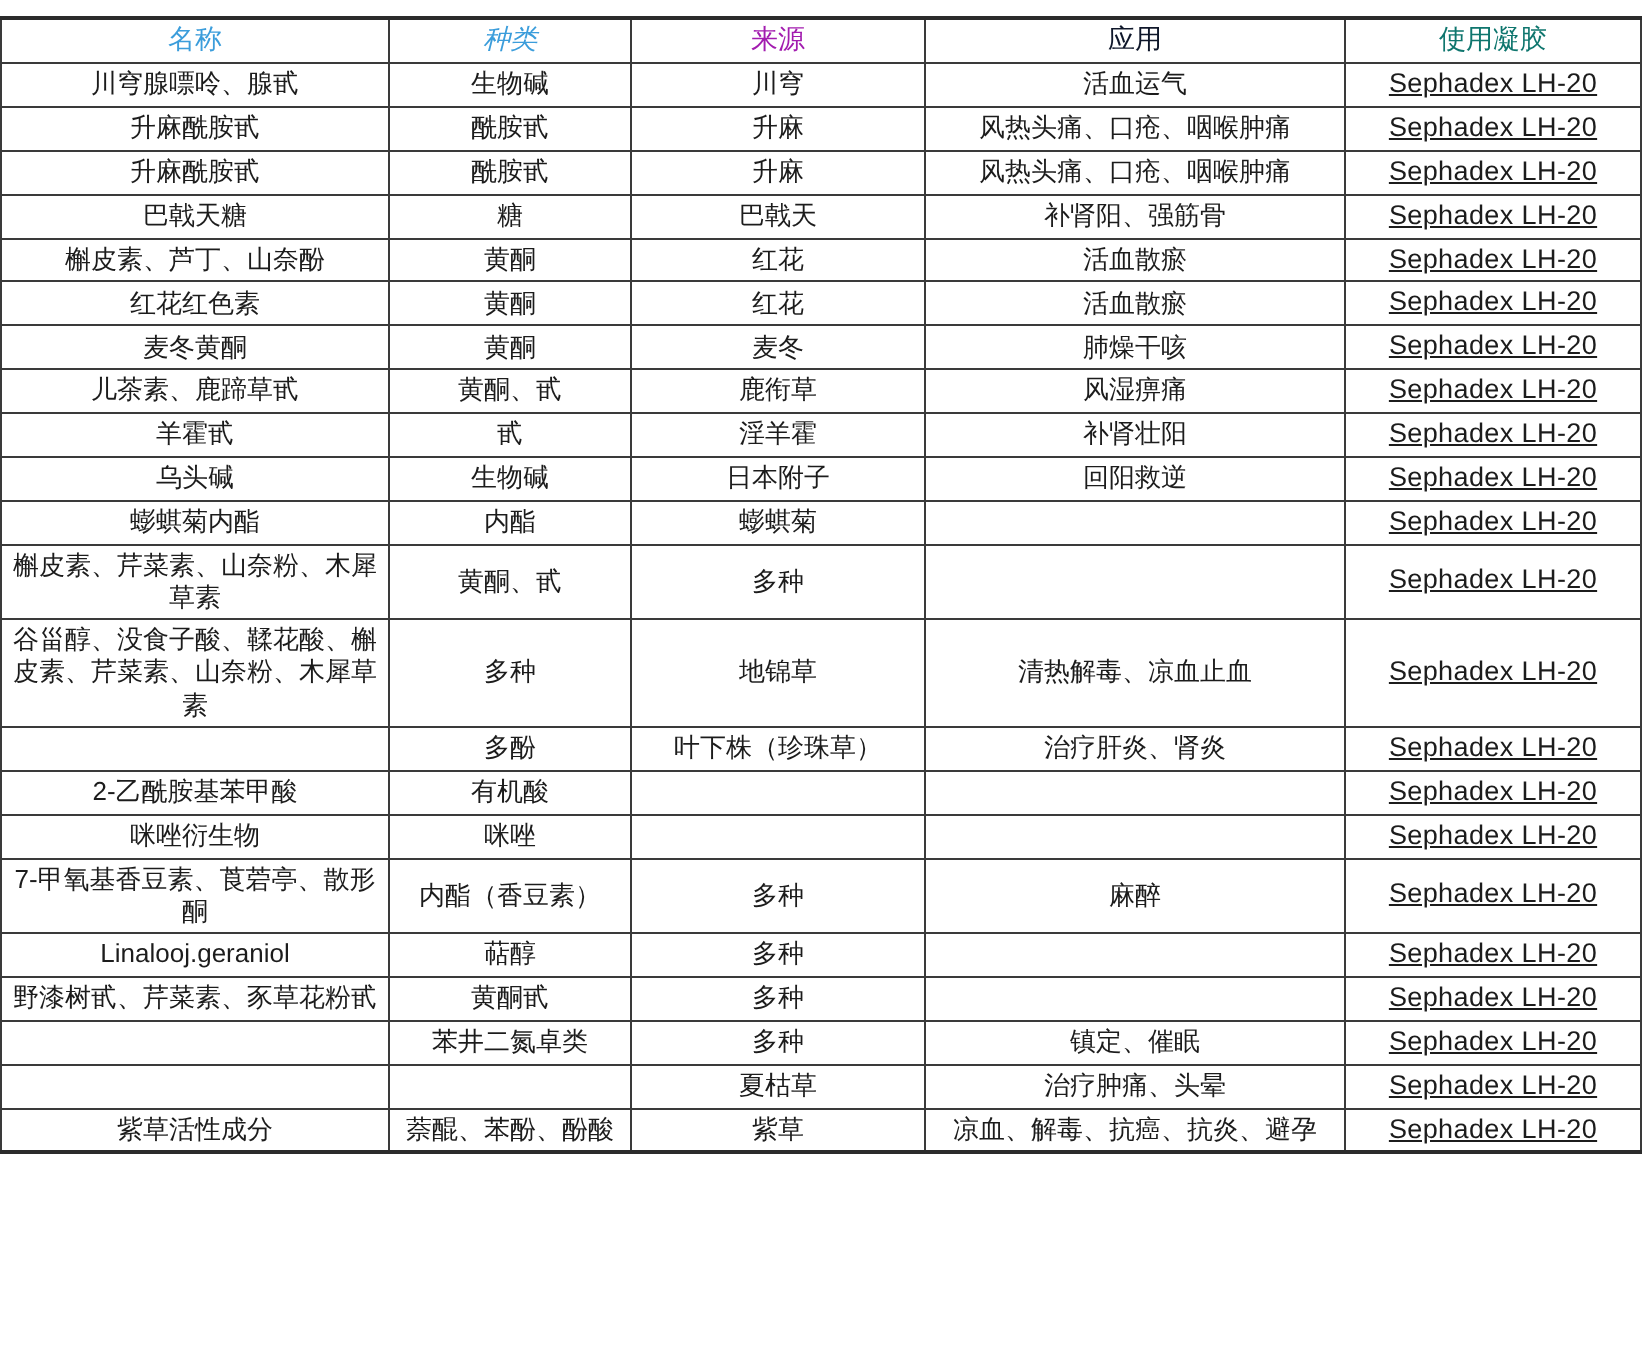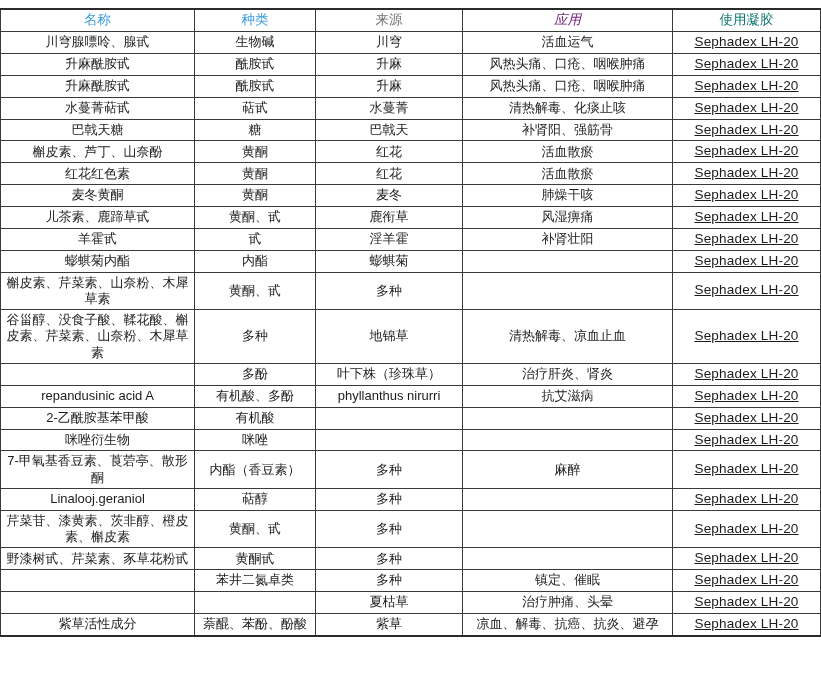--- a/index.html
+++ b/index.html
@@ -62,23 +62,23 @@
     <colgroup>
       <col class="c-name">
       <col class="c-type">
       <col class="c-source">
       <col class="c-app">
       <col class="c-gel">
     </colgroup>
     <thead>
       <tr>
         <th style="color: rgb(59, 157, 219);">名称</th>
-        <th style="color: rgb(59, 157, 219);">种类</th>
-        <th style="color: #737373;">来源</th>
-        <th style="color: #701a75; font-style: italic;">应用</th>
+        <th style="color: rgb(59, 157, 219); font-style: italic;">种类</th>
+        <th style="color: #a21caf;">来源</th>
+        <th style="color: #0f172a;">应用</th>
         <th style="color: #0f766e;">使用凝胶</th>
       </tr>
     </thead>
     <tbody>
         <tr>
           <td>川穹腺嘌呤、腺甙</td>
           <td>生物碱</td>
           <td>川穹</td>
           <td>活血运气</td>
           <td class="gel-cell">Sephadex LH-20</td>
@@ -91,27 +91,20 @@
           <td class="gel-cell">Sephadex LH-20</td>
         </tr>
         <tr>
           <td>升麻酰胺甙</td>
           <td>酰胺甙</td>
           <td>升麻</td>
           <td>风热头痛、口疮、咽喉肿痛</td>
           <td class="gel-cell">Sephadex LH-20</td>
         </tr>
         <tr>
-          <td>水蔓菁萜甙</td>
-          <td>萜甙</td>
-          <td>水蔓菁</td>
-          <td>清热解毒、化痰止咳</td>
-          <td class="gel-cell">Sephadex LH-20</td>
-        </tr>
-        <tr>
           <td>巴戟天糖</td>
           <td>糖</td>
           <td>巴戟天</td>
           <td>补肾阳、强筋骨</td>
           <td class="gel-cell">Sephadex LH-20</td>
         </tr>
         <tr>
           <td>槲皮素、芦丁、山奈酚</td>
           <td>黄酮</td>
           <td>红花</td>
@@ -140,20 +133,27 @@
           <td class="gel-cell">Sephadex LH-20</td>
         </tr>
         <tr>
           <td>羊霍甙</td>
           <td>甙</td>
           <td>淫羊霍</td>
           <td>补肾壮阳</td>
           <td class="gel-cell">Sephadex LH-20</td>
         </tr>
         <tr>
+          <td>乌头碱</td>
+          <td>生物碱</td>
+          <td>日本附子</td>
+          <td>回阳救逆</td>
+          <td class="gel-cell">Sephadex LH-20</td>
+        </tr>
+        <tr>
           <td>蟛蜞菊内酯</td>
           <td>内酯</td>
           <td>蟛蜞菊</td>
           <td></td>
           <td class="gel-cell">Sephadex LH-20</td>
         </tr>
         <tr>
           <td>槲皮素、芹菜素、山奈粉、木犀草素</td>
           <td>黄酮、甙</td>
           <td>多种</td>
@@ -168,27 +168,20 @@
           <td class="gel-cell">Sephadex LH-20</td>
         </tr>
         <tr>
           <td></td>
           <td>多酚</td>
           <td>叶下株（珍珠草）</td>
           <td>治疗肝炎、肾炎</td>
           <td class="gel-cell">Sephadex LH-20</td>
         </tr>
         <tr>
-          <td>repandusinic acid A</td>
-          <td>有机酸、多酚</td>
-          <td>phyllanthus nirurri</td>
-          <td>抗艾滋病</td>
-          <td class="gel-cell">Sephadex LH-20</td>
-        </tr>
-        <tr>
           <td>2-乙酰胺基苯甲酸</td>
           <td>有机酸</td>
           <td></td>
           <td></td>
           <td class="gel-cell">Sephadex LH-20</td>
         </tr>
         <tr>
           <td>咪唑衍生物</td>
           <td>咪唑</td>
           <td></td>
@@ -198,27 +191,20 @@
         <tr>
           <td>7-甲氧基香豆素、莨菪亭、散形酮</td>
           <td>内酯（香豆素）</td>
           <td>多种</td>
           <td>麻醉</td>
           <td class="gel-cell">Sephadex LH-20</td>
         </tr>
         <tr>
           <td>Linalooj.geraniol</td>
           <td>萜醇</td>
-          <td>多种</td>
-          <td></td>
-          <td class="gel-cell">Sephadex LH-20</td>
-        </tr>
-        <tr>
-          <td>芹菜苷、漆黄素、茨非醇、橙皮素、槲皮素</td>
-          <td>黄酮、甙</td>
           <td>多种</td>
           <td></td>
           <td class="gel-cell">Sephadex LH-20</td>
         </tr>
         <tr>
           <td>野漆树甙、芹菜素、豕草花粉甙</td>
           <td>黄酮甙</td>
           <td>多种</td>
           <td></td>
           <td class="gel-cell">Sephadex LH-20</td>

